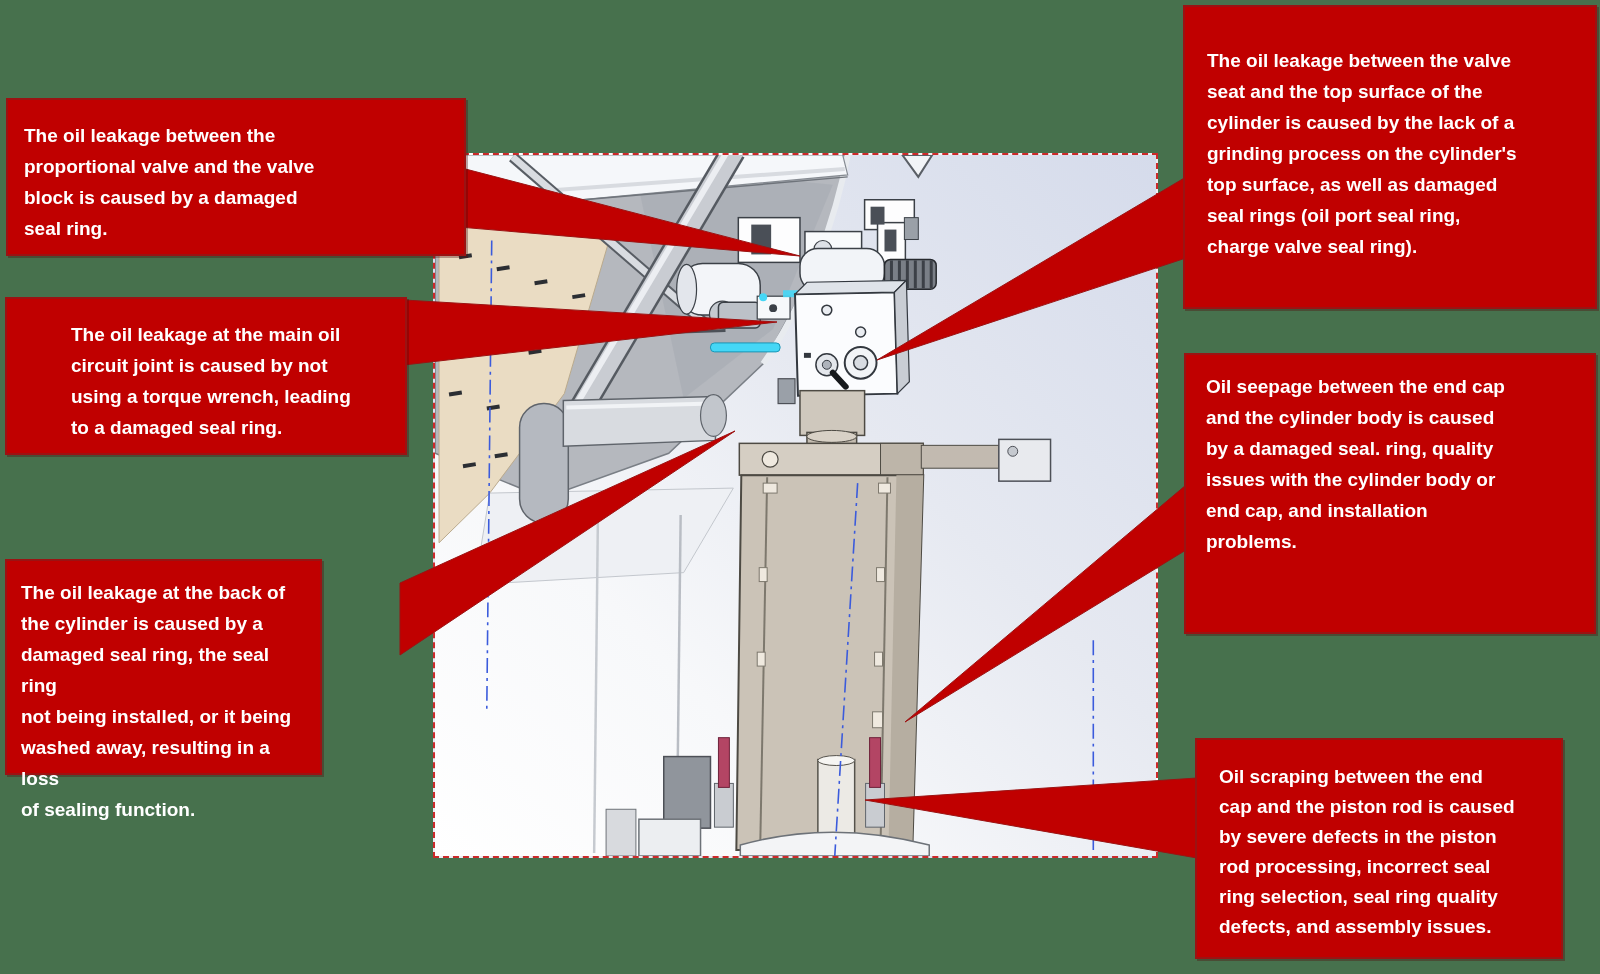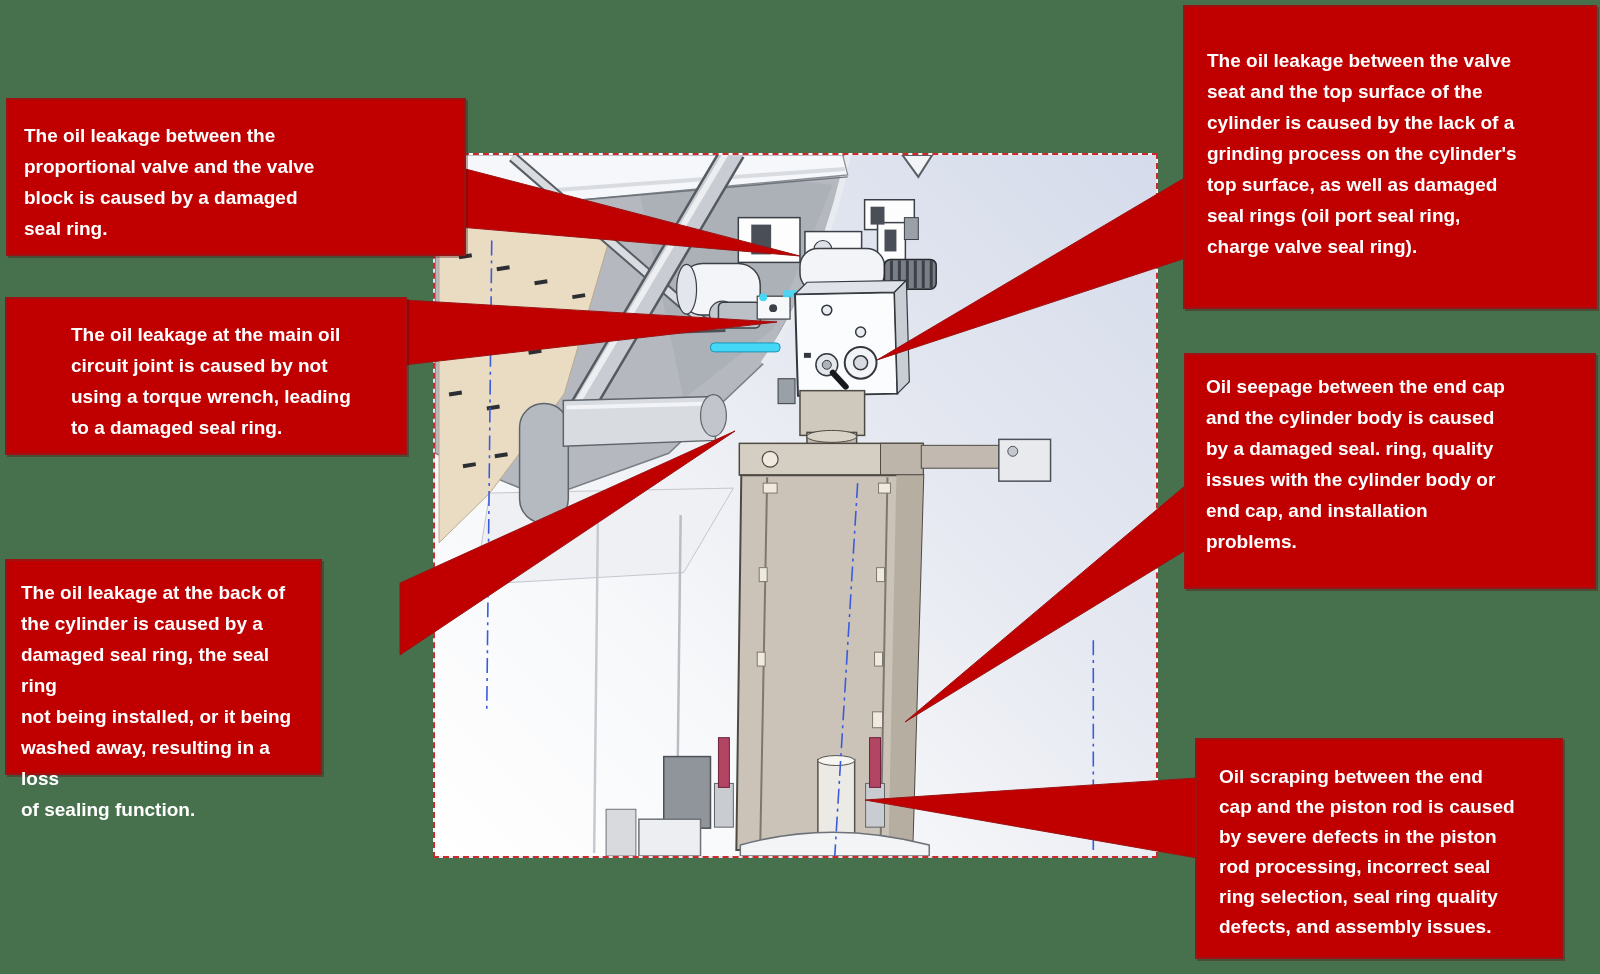--- a/index.html
+++ b/index.html
@@ -40,21 +40,21 @@
     white-space:pre-line;
   }
   .c1{left:6px;top:66px;width:460px;height:158px;margin-top:32px;}
   .c1 p{padding:20px 16px 0 16px;}
   .c2{left:5px;top:297px;width:402px;height:158px;padding-left:48px;}
   .c2 p{padding:20px 16px 0 16px;}
   .c3{left:5px;top:559px;width:317px;height:216px;}
   .c3 p{padding:16px 14px 0 14px;}
   .c4{left:1183px;top:5px;width:414px;height:304px;}
   .c4 p{padding:38px 18px 0 22px;}
-  .c5{left:1184px;top:353px;width:412px;height:236px;}
+  .c5{left:1184px;top:353px;width:412px;height:281px;}
   .c5 p{padding:16px 18px 0 20px;}
   .c6{left:1195px;top:738px;width:368px;height:221px;}
   .c6 p{padding:22px 18px 0 22px;line-height:30px;}
 </style>
 </head>
 <body>
 
 <div class="stage">
 
   <div class="cad">

